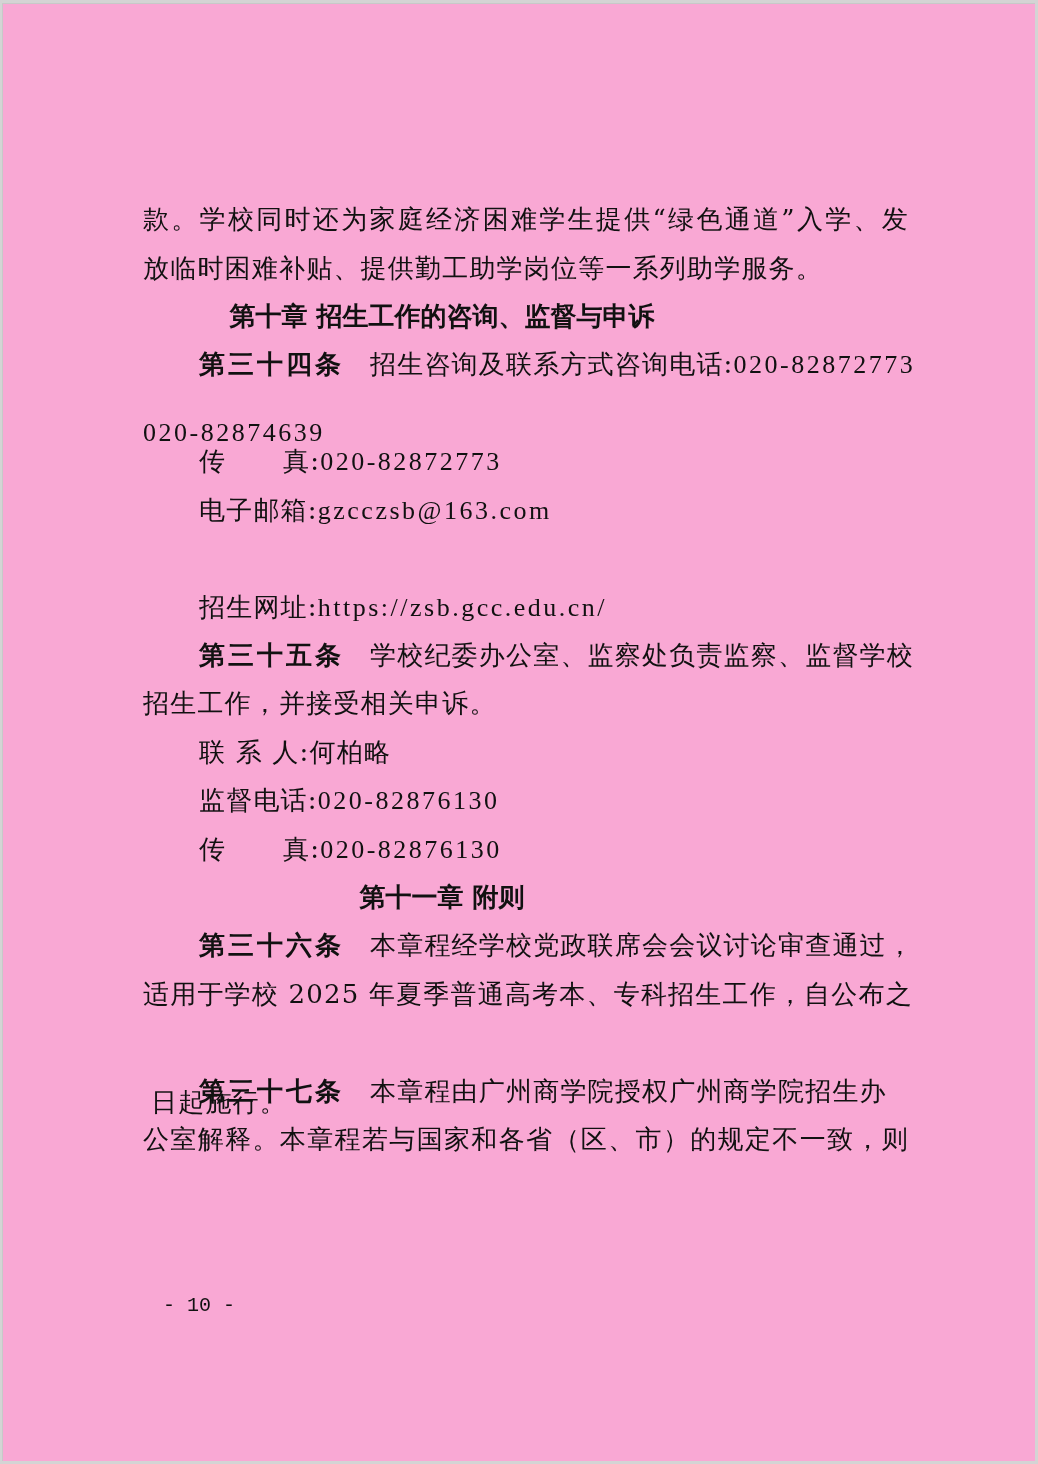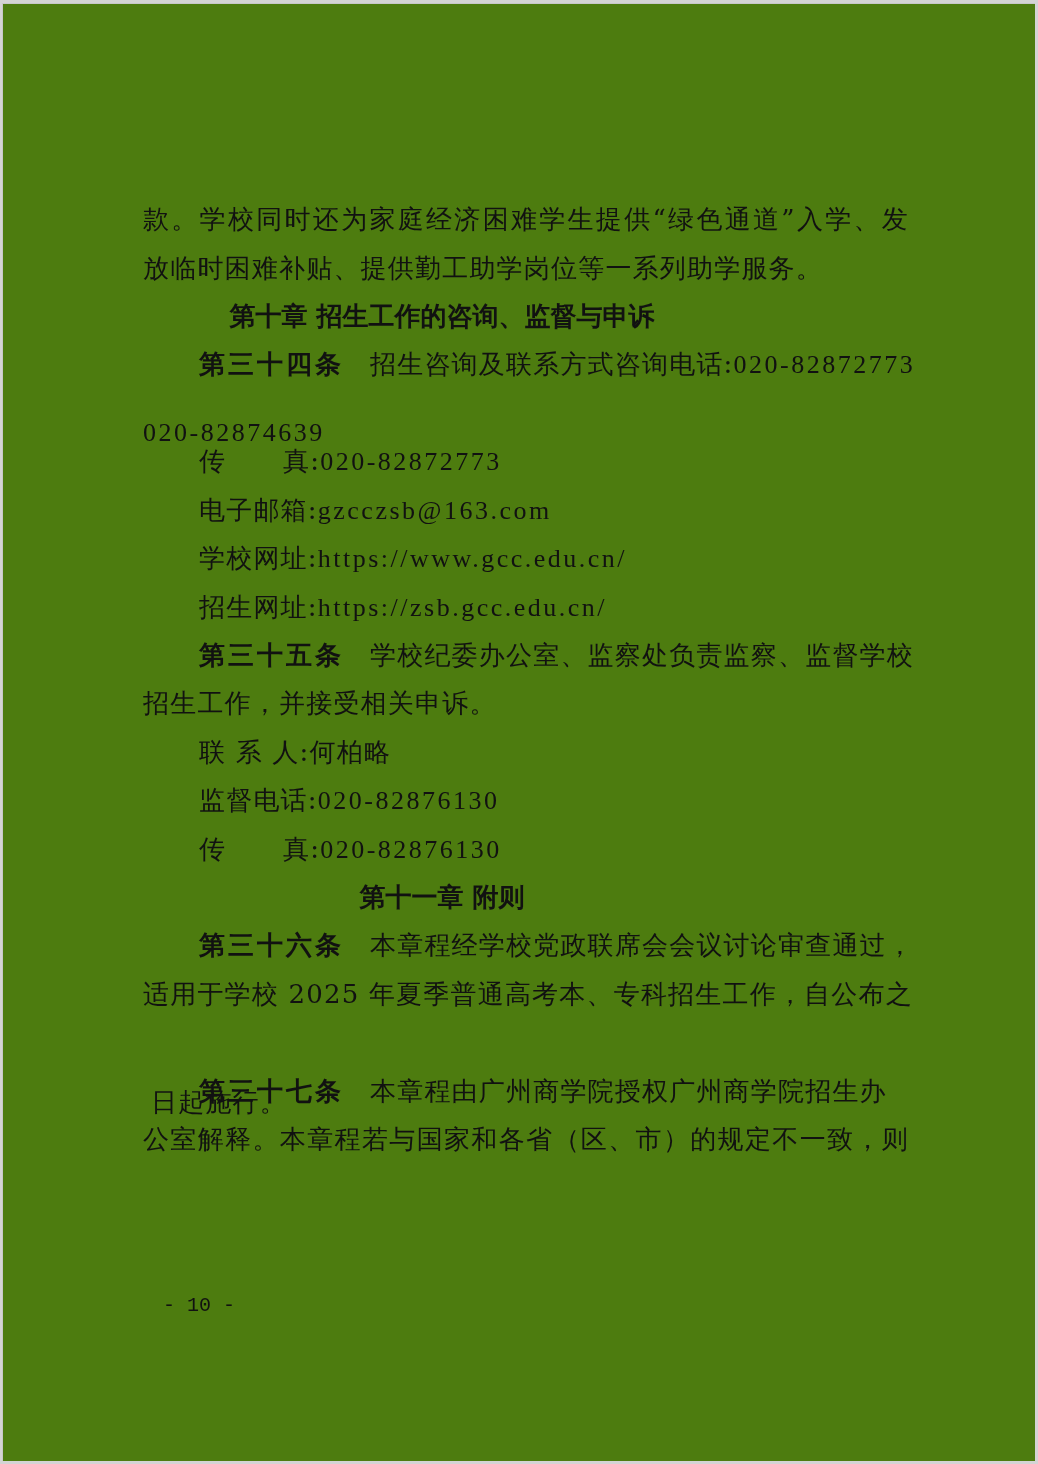--- a/index.html
+++ b/index.html
@@ -7,21 +7,21 @@
     width: 1038px; height: 1464px;
     background: #d4d4d4;
     position: relative; overflow: hidden;
     font-family: "DejaVu Serif", "Liberation Serif", serif;
     color: #111;
   }
   .page {
     position: absolute;
     left: 2px; top: 3px;
     width: 1032px; height: 1457px;
-    background: #4d7c0f;
+    background: #f9a8d4;
     border-left: 1px solid #c8c8c8;
     border-top: 1px solid #c8c8c8;
   }
   .line {
     position: absolute;
     left: 140px;
     font-size: 26px;
     line-height: 32px;
     white-space: nowrap;
     letter-spacing: 1.2px;
@@ -75,23 +75,20 @@
     <span class="art">第三十四条</span><span>招生咨询及联系方式咨询电话:</span><span class="mono">020-82872773</span>
   </div>
   <div class="line mono" style="top:392px;margin-top:21px;">020-82874639</div>
 
   <div class="line indent" style="top:441px;">
     <span style="white-space:pre;">传      真:</span><span class="mono">020-82872773</span>
   </div>
   <div class="line indent" style="top:490px;">
     <span>电子邮箱:</span><span class="mono">gzcczsb@163.com</span>
   </div>
-  <div class="line indent" style="top:538px;">
-    <span>学校网址:</span><span class="mono">https://www.gcc.edu.cn/</span>
-  </div>
   <div class="line indent" style="top:587px;">
     <span>招生网址:</span><span class="mono">https://zsb.gcc.edu.cn/</span>
   </div>
 
   <div class="line indent" style="top:635px;">
     <span class="art">第三十五条</span><span>学校纪委办公室、监察处负责监察、监督学校</span>
   </div>
   <div class="line" style="top:683px;">招生工作，并接受相关申诉。</div>
 
   <div class="line indent" style="top:732px;text-align:center;">

